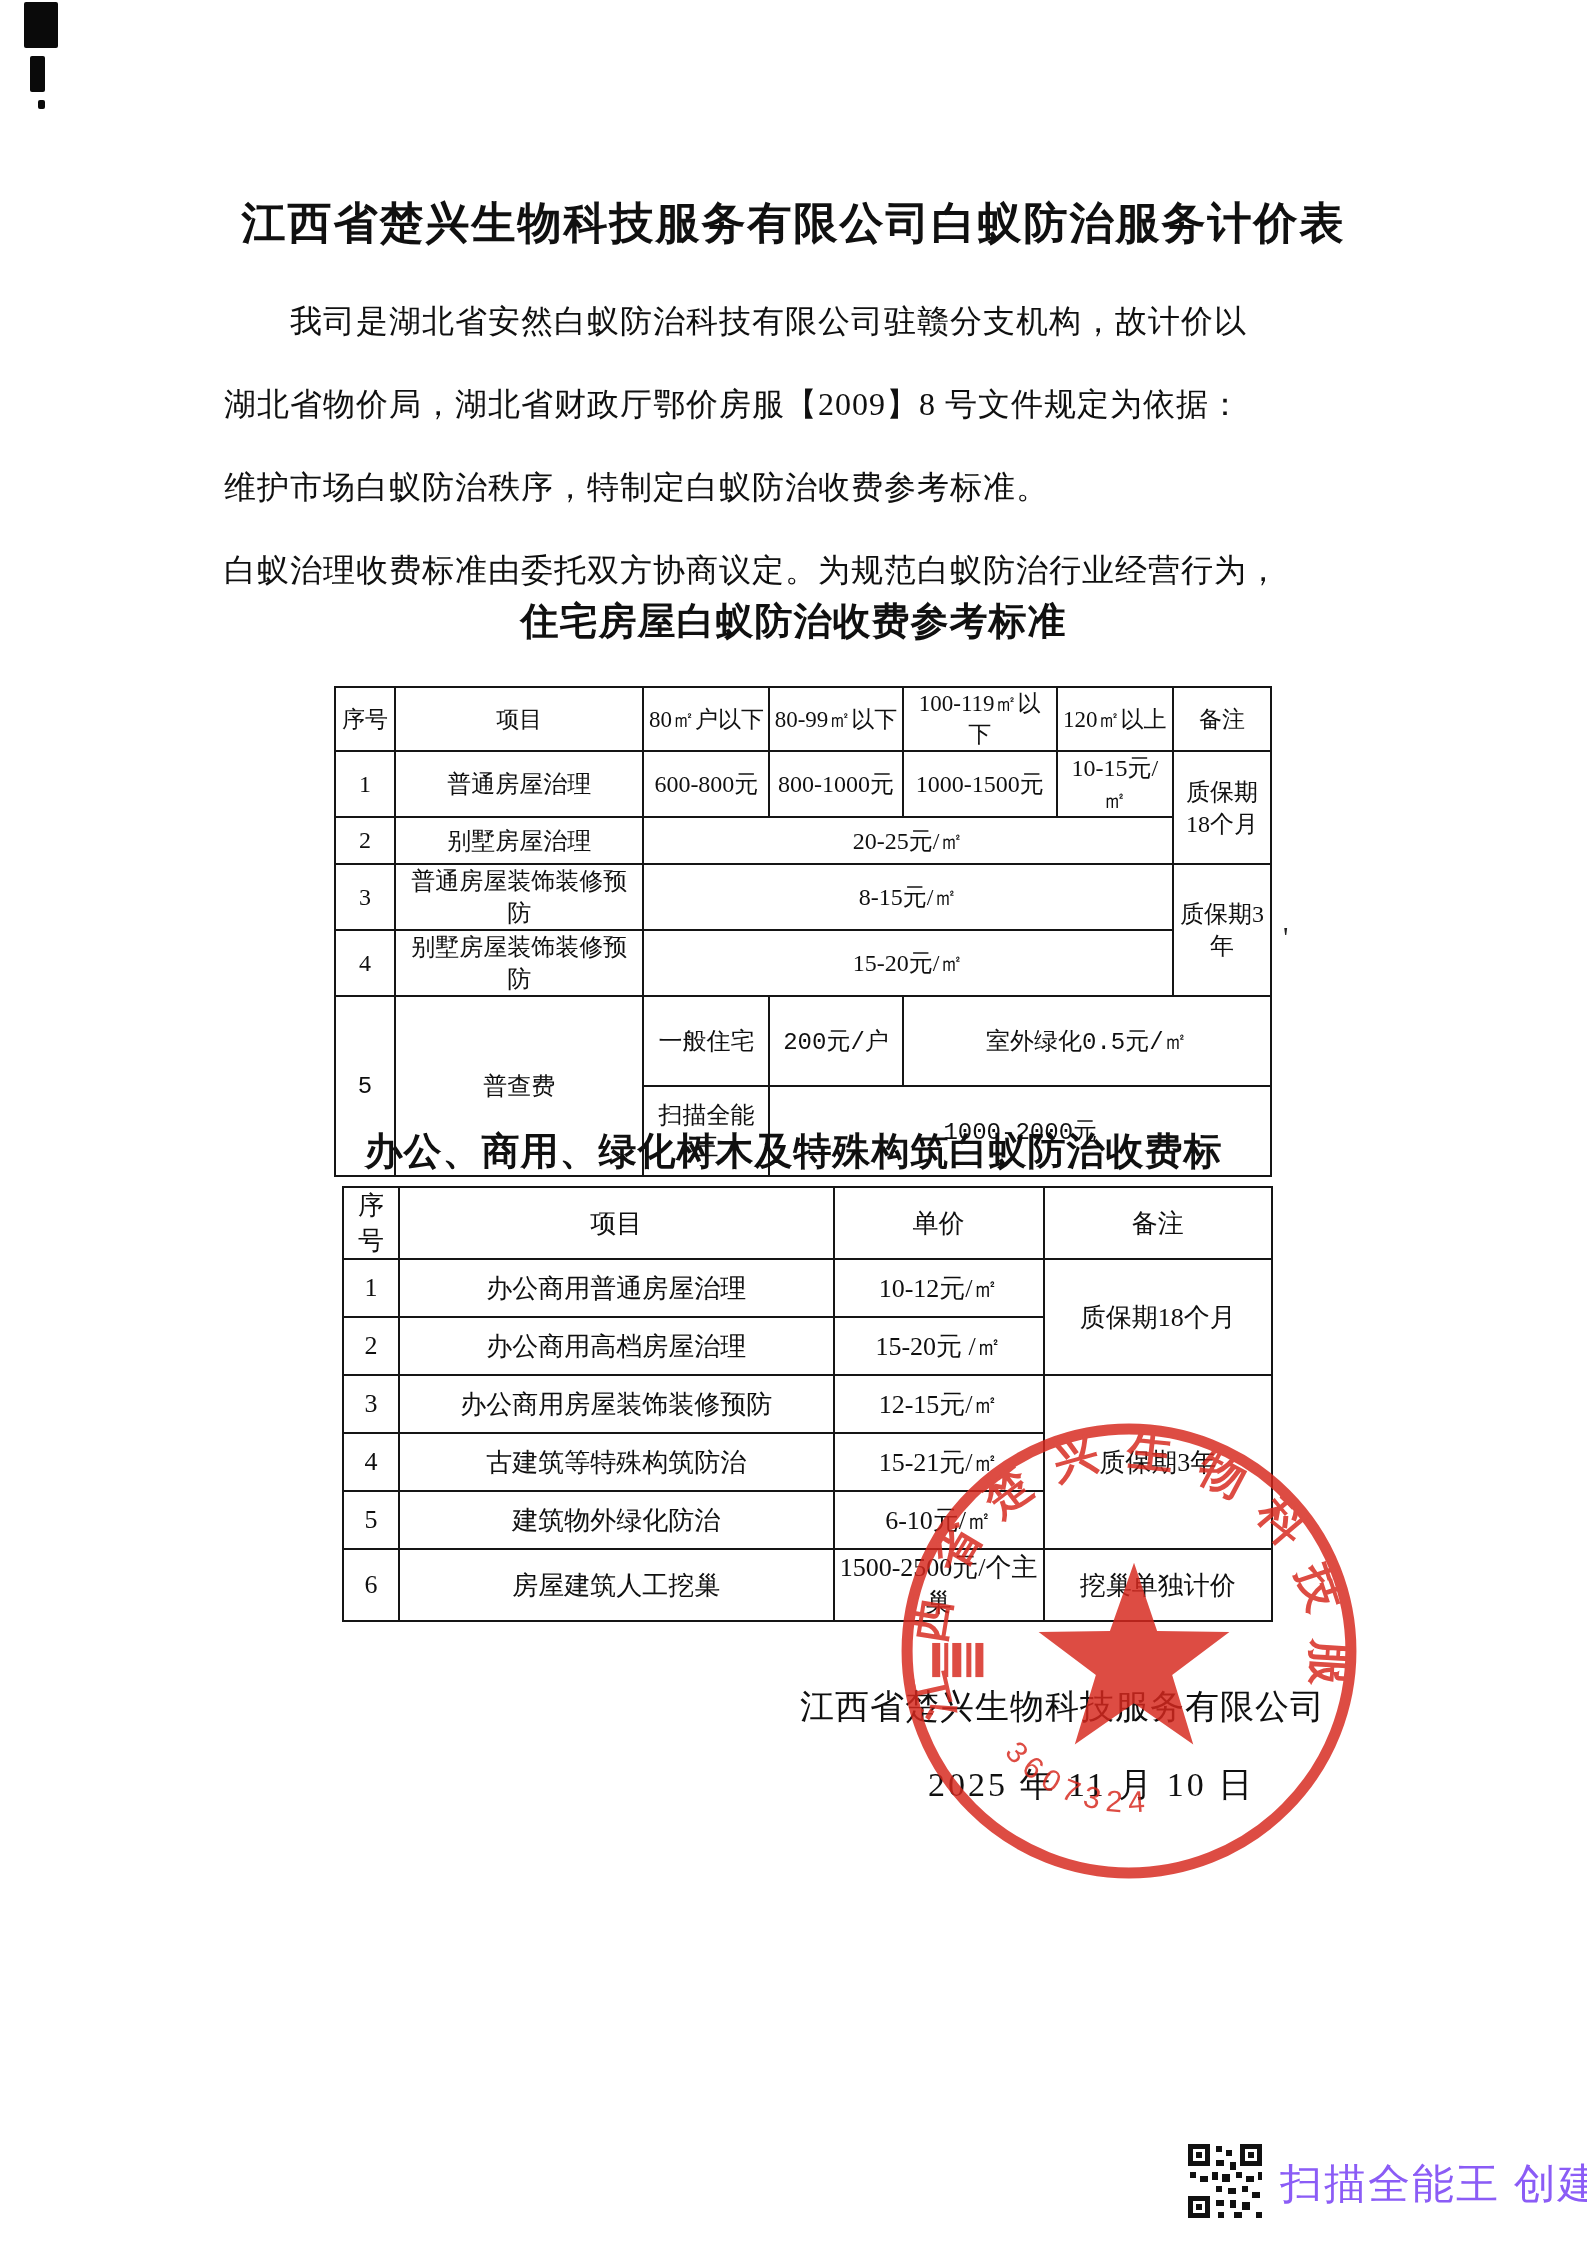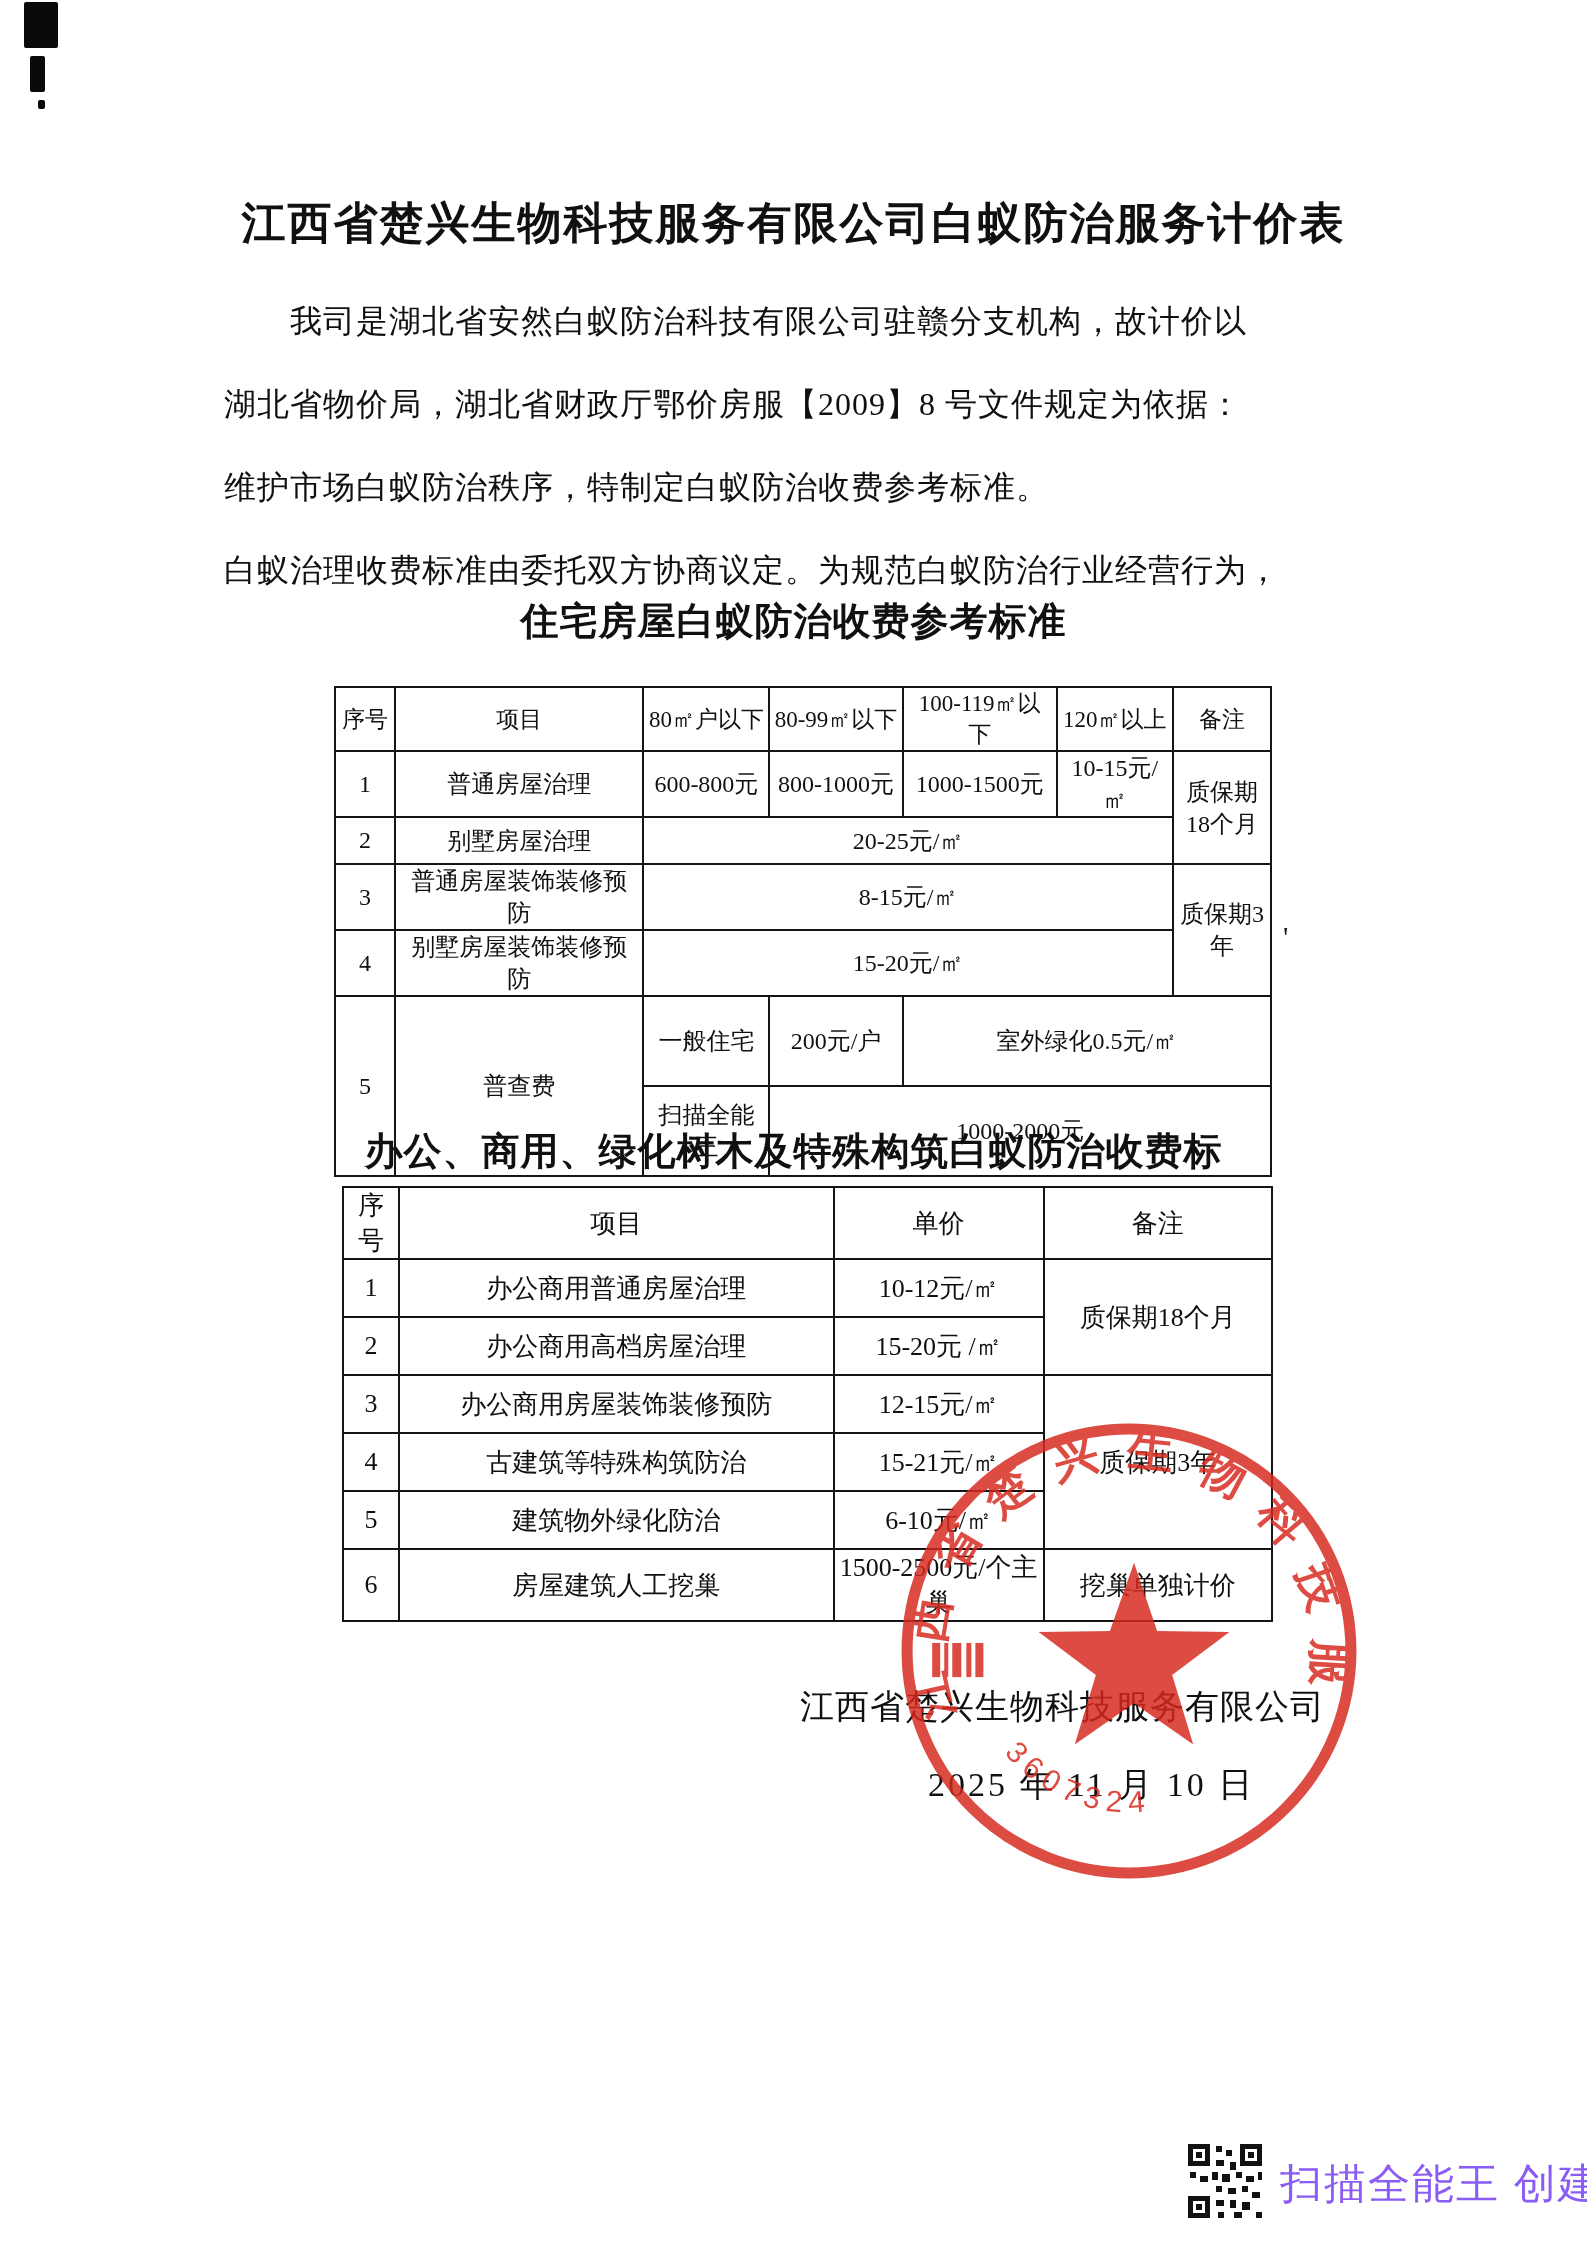--- a/index.html
+++ b/index.html
@@ -25,21 +25,21 @@
          font-family:"Liberation Sans",sans-serif;font-size:38px;letter-spacing:1px;}
   .sec-h.h1{top:596px;}
   .sec-h.h2{top:1126px;}
 
   table{border-collapse:collapse;table-layout:fixed;position:absolute;background:transparent;}
   td,th{border:2.5px solid #151515;text-align:center;vertical-align:middle;
         padding:0 4px;overflow:hidden;font-weight:normal;}
   .t1{left:334px;top:686px;width:938px;}
   .t1 th{font-size:23px;height:50px;}
   .t1 td{font-size:24px;height:45px;}
-  .t1 td.sub{height:88px;}
+  .t1 td.sub{height:88px;font-family:Liberation Mono, monospace;}
   .t2{left:342px;top:1186px;width:931px;}
   .t2 th{font-size:26px;height:56px;}
   .t2 td{font-size:26px;height:56px;}
 
   .note{position:absolute;left:312px;top:1618px;font-size:26px;letter-spacing:1px;white-space:nowrap;}
   .company{position:absolute;left:800px;top:1684px;font-size:34px;letter-spacing:1px;white-space:nowrap;}
   .date{position:absolute;left:928px;top:1762px;font-size:34px;letter-spacing:3px;white-space:nowrap;}
 
   .stamp{position:absolute;left:888px;top:1410px;width:482px;height:482px;opacity:.83;}
 

